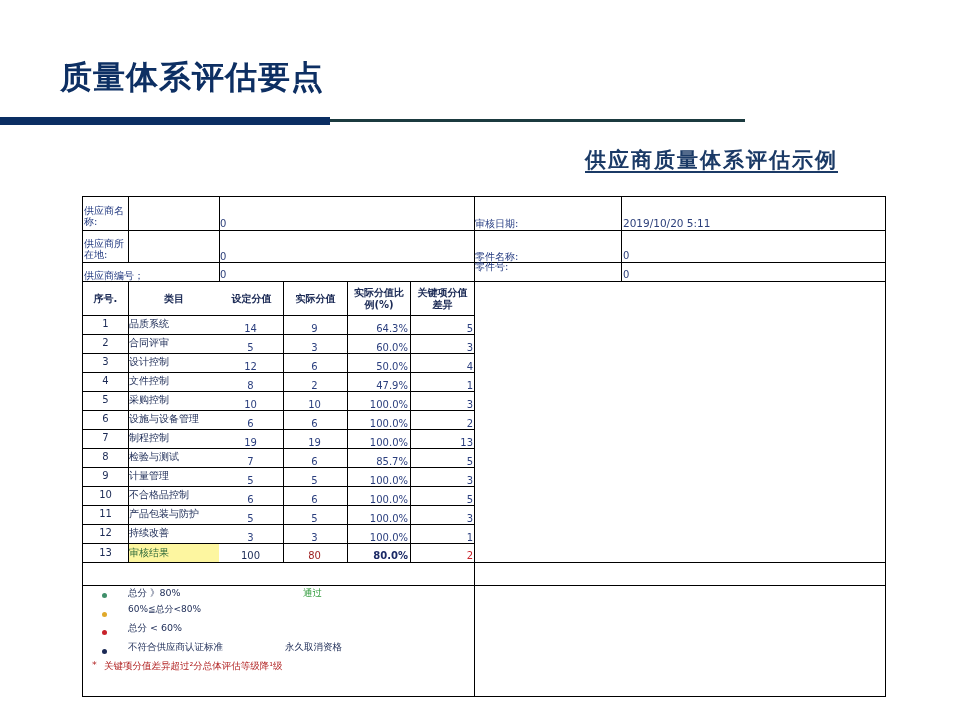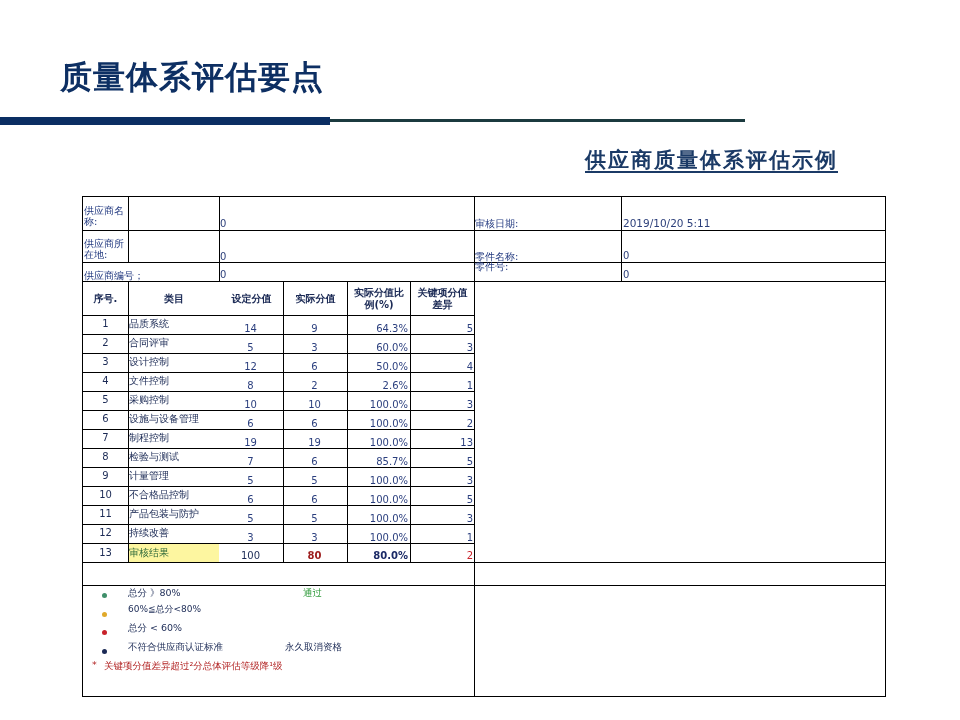--- a/index.html
+++ b/index.html
@@ -128,21 +128,21 @@
     <div class="c c-pct">50.0%</div>
     <div class="c c-diff">4</div>
   </div>
   <div class="hline" style="left:0;top:175px;width:392px;"></div>
 
   <div class="row" style="top:176px;">
     <div class="c c-idx">4</div>
     <div class="c c-cat">文件控制</div>
     <div class="c c-set">8</div>
     <div class="c c-act">2</div>
-    <div class="c c-pct">2.6%</div>
+    <div class="c c-pct">47.9%</div>
     <div class="c c-diff">1</div>
   </div>
   <div class="hline" style="left:0;top:194px;width:392px;"></div>
 
   <div class="row" style="top:195px;">
     <div class="c c-idx">5</div>
     <div class="c c-cat">采购控制</div>
     <div class="c c-set">10</div>
     <div class="c c-act">10</div>
     <div class="c c-pct">100.0%</div>
@@ -217,21 +217,21 @@
     <div class="c c-act">3</div>
     <div class="c c-pct">100.0%</div>
     <div class="c c-diff">1</div>
   </div>
   <div class="hline" style="left:0;top:346px;width:392px;"></div>
 
   <div class="row" style="top:347px;height:18px;">
     <div class="c c-idx" style="line-height:18px;">13</div>
     <div class="c c-cat yellow" style="width:90px;line-height:18px;color:#2f6a3a;">审核结果</div>
     <div class="c c-set" style="padding-top:2px;color:#1b2a55;">100</div>
-    <div class="c c-act" style="padding-top:2px;color:#9c1b1b;font-weight:bold;">80</div>
+    <div class="c c-act" style="padding-top:2px;color:#9c1b1b;font-weight:normal;">80</div>
     <div class="c c-pct" style="padding-top:2px;color:#1b2a66;font-weight:bold;">80.0%</div>
     <div class="c c-diff" style="padding-top:2px;color:#c8222a;">2</div>
   </div>
 
   <div class="hline" style="left:0;top:365px;width:802px;"></div>
   <div class="hline" style="left:0;top:388px;width:802px;"></div>
 
   <div class="dot" style="left:19px;top:396px;background:#3f8f6a;"></div>
   <div class="legend-item" style="left:45px;top:390px;">总分 》80%</div>
   <div class="legend-item" style="left:220px;top:390px;color:#2e9a3a;">通过</div>

